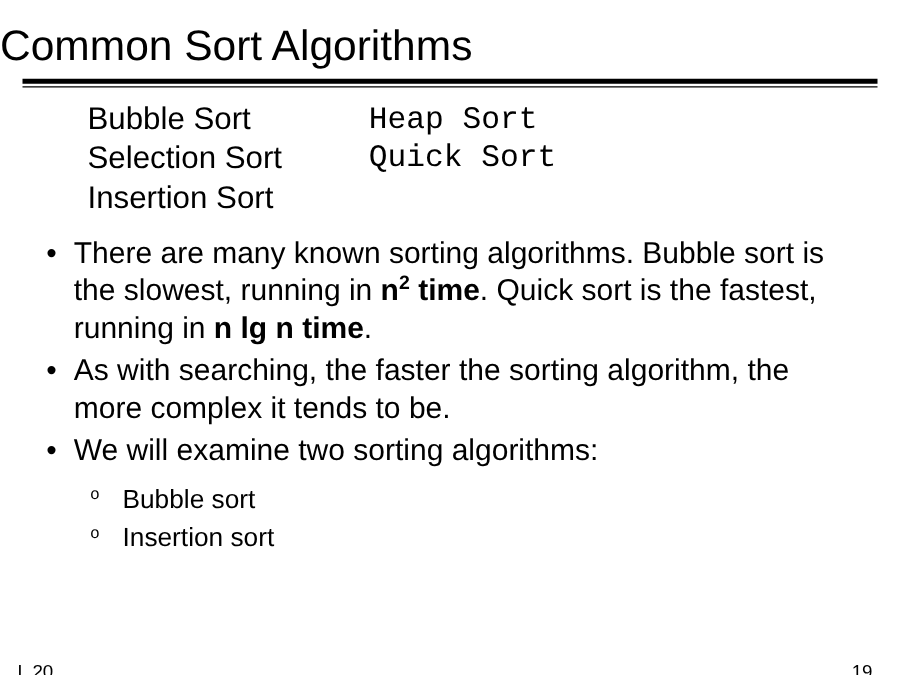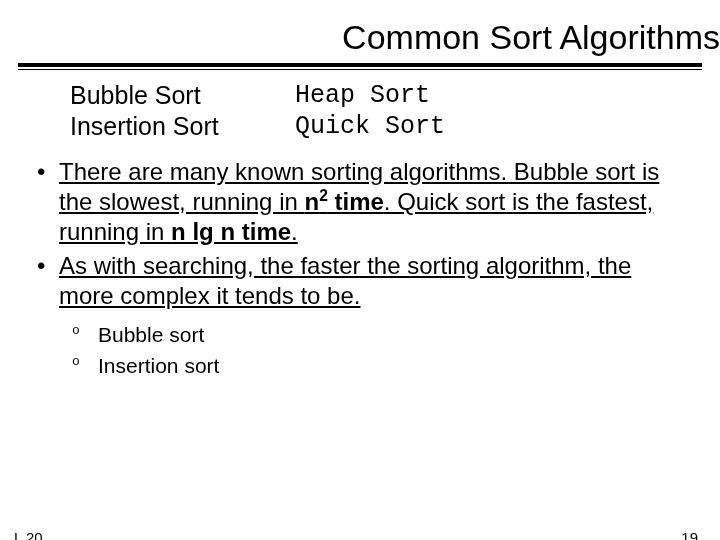--- a/index.html
+++ b/index.html
@@ -12,21 +12,21 @@
     color: #000;
     overflow: hidden;
   }
   .slide {
     position: relative;
     width: 720px;
     height: 540px;
     box-sizing: border-box;
   }
   .title {
-    text-align: right;
+    text-align: left;
     font-size: 34px;
     margin-top: 18px;
     margin-bottom: 6px;
     font-weight: 400;
   }
   .rule {
     margin: 0 18px 10px 18px;
   }
   .rule .thick {
     height: 4px;
@@ -54,21 +54,20 @@
   .columns .col-right {
     margin-left: 0;
     font-family: Liberation Mono, monospace;
   }
   ul.bullets {
     list-style: none;
     padding: 0 35px 0 35px;
     margin: 0;
     font-size: 24px;
     line-height: 1.25;
-    text-decoration: underline;
   }
   ul.bullets > li {
     position: relative;
     padding-left: 24px;
     margin-bottom: 4px;
   }
   ul.bullets > li::before {
     content: "•";
     position: absolute;
     left: 2px;
@@ -120,35 +119,39 @@
   <div class="title">Common Sort Algorithms</div>
 
   <div class="rule">
     <div class="thick"></div>
     <div class="thin"></div>
   </div>
 
   <div class="columns">
     <div class="col col-left">
       <span>Bubble Sort</span>
+      <span>Selection Sort</span>
       <span>Insertion Sort</span>
     </div>
     <div class="col col-right">
       <span>Heap Sort</span>
       <span>Quick Sort</span>
     </div>
   </div>
 
   <ul class="bullets">
     <li>
       <span>There are many known sorting algorithms.   Bubble sort is the slowest, running in  </span><b><span>n</span><span class="sup">2</span><span> time</span></b><span>.  Quick sort is the fastest, running in  </span><b>n lg n  time</b><span>.</span>
     </li>
     <li>
       <span>As with searching, the faster the sorting algorithm, the more complex it tends to be.</span>
     </li>
+    <li>
+      <span>We will examine two sorting algorithms:</span>
+    </li>
   </ul>
 
   <ul class="sub">
     <li><span>Bubble sort</span></li>
     <li><span>Insertion sort</span></li>
   </ul>
 
   <div class="footer-left">L 20</div>
   <div class="footer-right">19</div>
 

